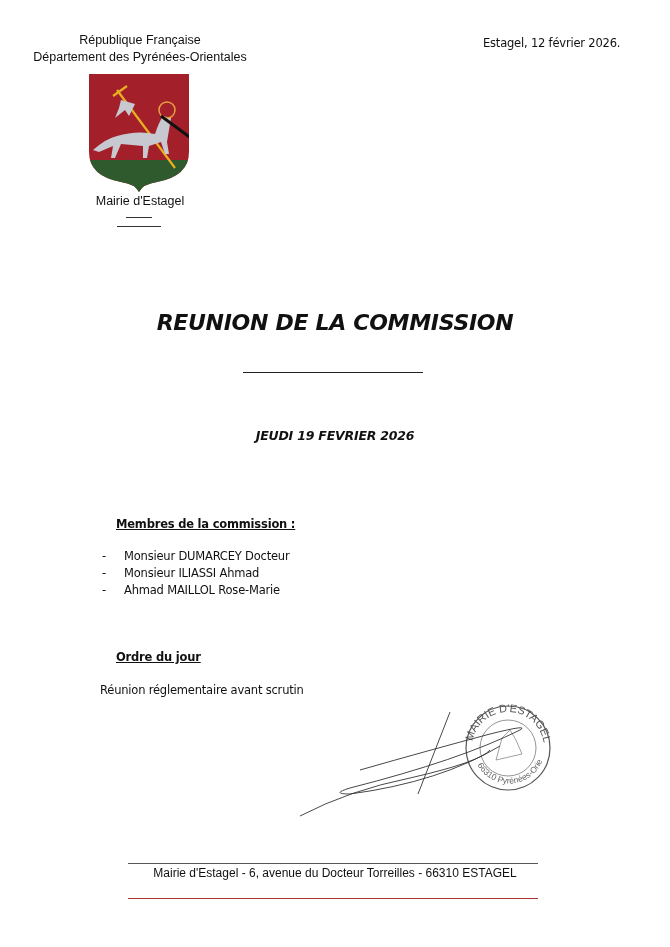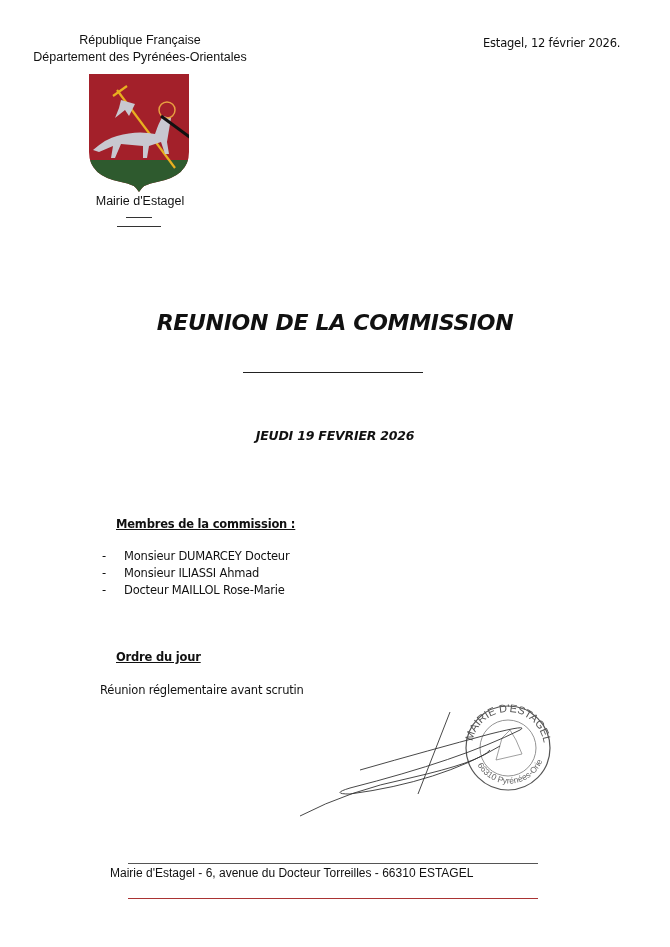--- a/index.html
+++ b/index.html
@@ -24,21 +24,21 @@
     .members-h { top: 517px; }
     .members { left: 100px; top: 548px; font-family: "DejaVu Sans", sans-serif; font-size: 11.5px; line-height: 17px; letter-spacing: -0.2px; }
     .member { position: relative; padding-left: 24px; height: 17px; }
     .member .dash { position: absolute; left: 2px; top: 0; }
     .agenda-h { top: 650px; }
     .agenda { left: 100px; top: 683px; font-family: "DejaVu Sans", sans-serif; font-size: 11.5px; letter-spacing: -0.2px; }
 
     .sig { left: 290px; top: 690px; width: 290px; height: 140px; }
 
     .footer-rule-top { left: 128px; top: 863px; width: 410px; height: 1px; background: #555; }
-    .footer { left: 110px; top: 866px; width: 450px; text-align: left; font-size: 12px; line-height: 15.5px; }
+    .footer { left: 110px; top: 866px; width: 450px; text-align: center; font-size: 12px; line-height: 15.5px; }
     .footer-rule-bottom { left: 128px; top: 898px; width: 410px; height: 1px; background: #a33; }
   </style>
 </head>
 <body>
 
 <div class="abs header-left arial">
   <div>République Française</div>
   <div>Département des Pyrénées-Orientales</div>
 </div>
 
@@ -80,21 +80,21 @@
   <div class="member">
     <span class="dash">-</span>
     <span>Monsieur DUMARCEY Docteur</span>
   </div>
   <div class="member">
     <span class="dash">-</span>
     <span>Monsieur ILIASSI Ahmad</span>
   </div>
   <div class="member">
     <span class="dash">-</span>
-    <span>Docteur MAILLOL Rose-Marie</span>
+    <span>Ahmad MAILLOL Rose-Marie</span>
   </div>
 </div>
 
 <div class="abs section-h agenda-h">Ordre du jour</div>
 <div class="abs agenda">Réunion réglementaire avant scrutin</div>
 
 <svg class="abs sig" viewBox="0 0 290 140">
   <g>
     <circle cx="218" cy="58" r="42" fill="none" stroke="#555" stroke-width="1.2"></circle>
     <circle cx="218" cy="58" r="28" fill="none" stroke="#777" stroke-width="0.8"></circle>

